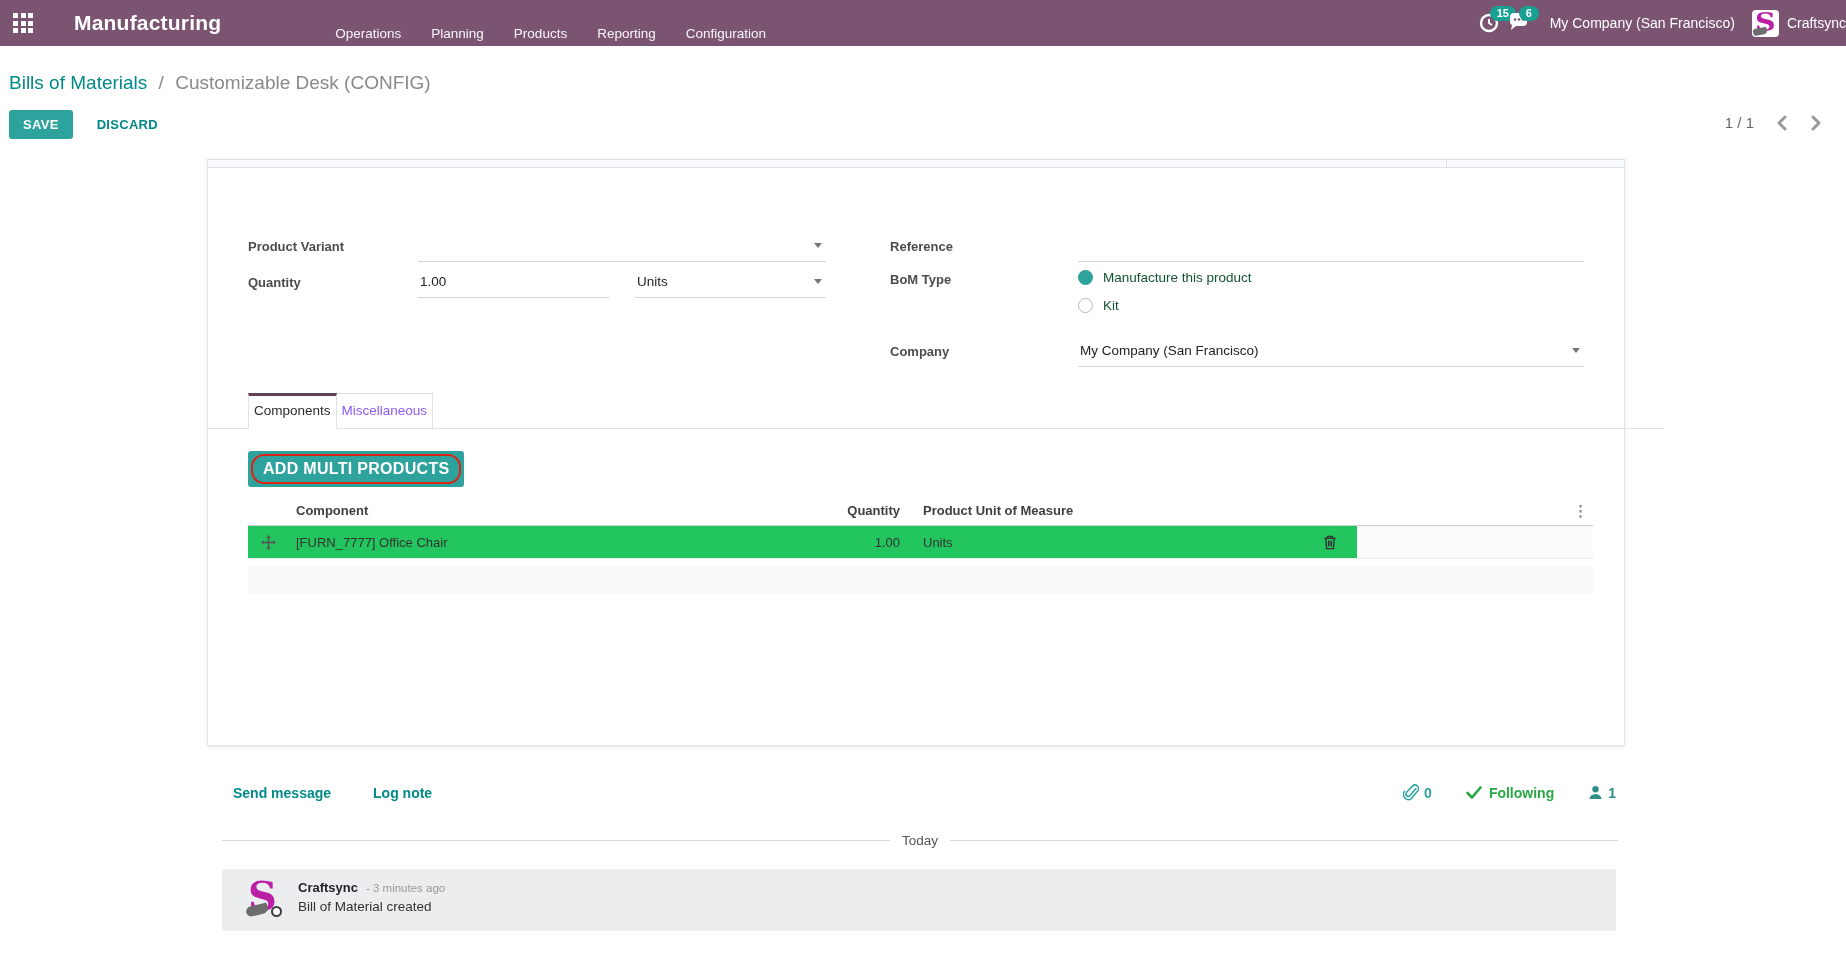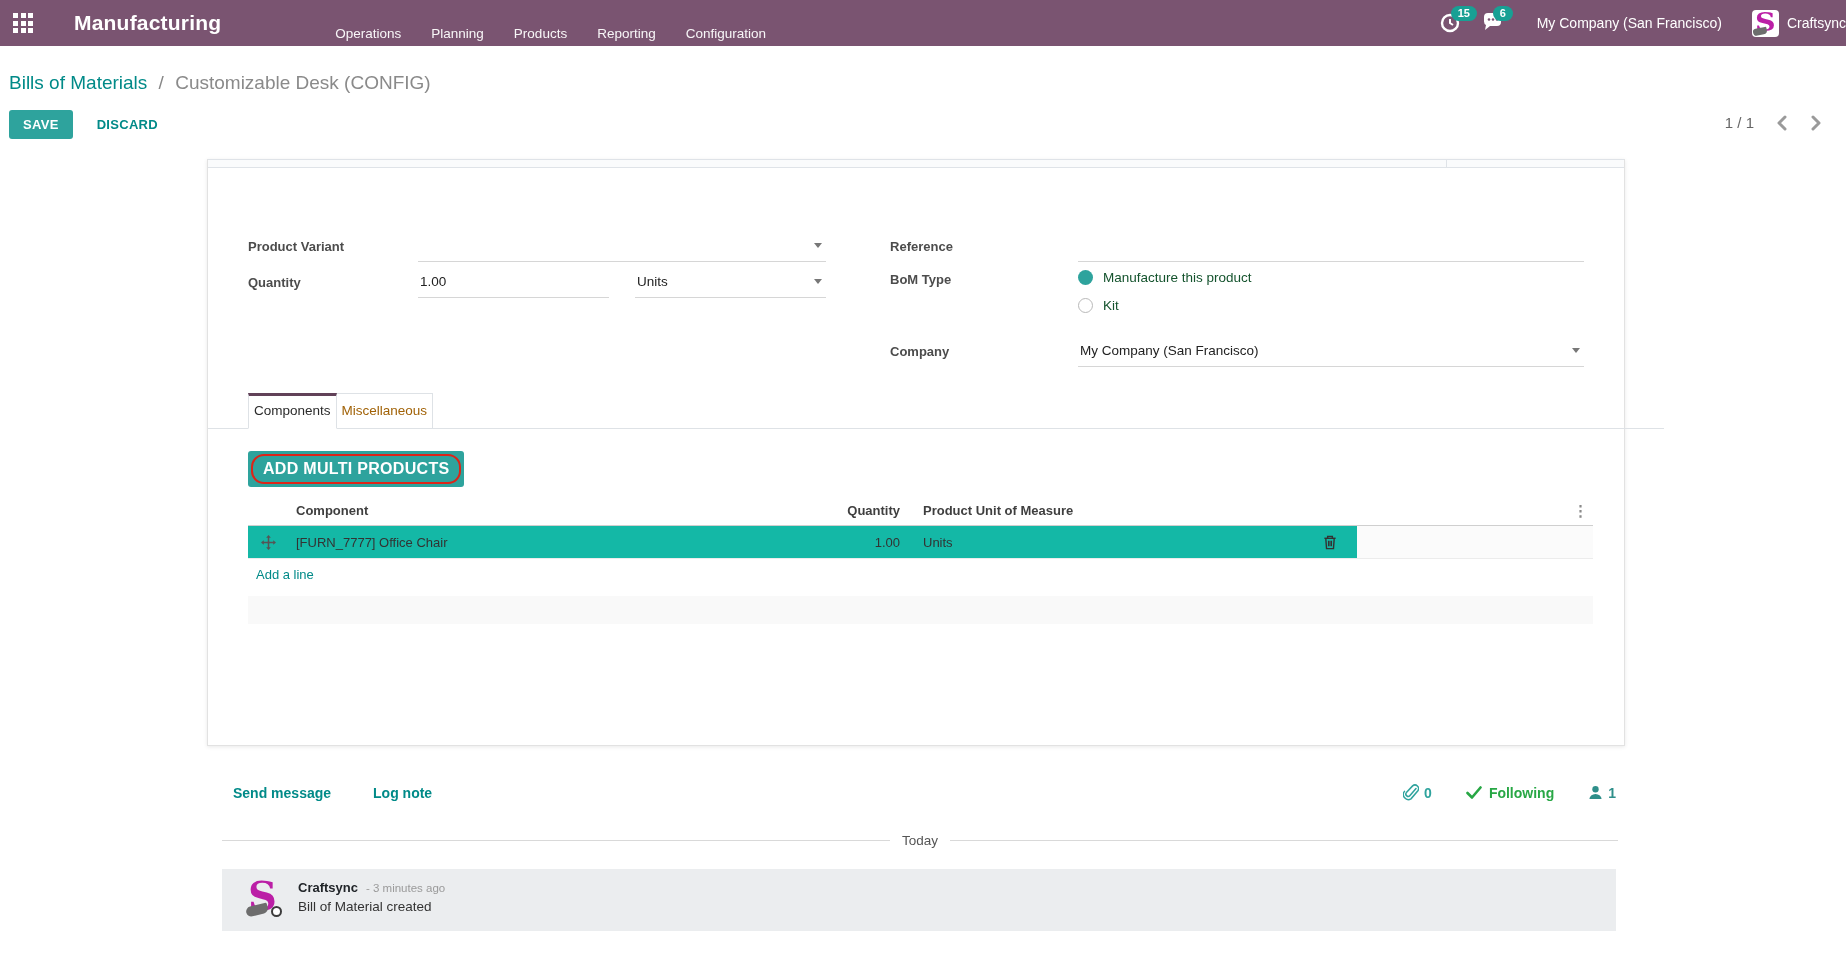--- a/index.html
+++ b/index.html
@@ -12,21 +12,21 @@
   .navbar {
     position:absolute; top:0; left:0; right:0; height:46px;
     background:#7a5471; display:flex; align-items:center; color:#fff;
   }
   .apps-btn { width:46px; height:46px; display:flex; align-items:center; justify-content:center; cursor:pointer; }
   .grid-icon { display:grid; grid-template-columns:repeat(3,5px); grid-template-rows:repeat(3,5px); gap:2.5px; }
   .grid-icon i { background:#fff; width:5px; height:5px; display:block; }
   .brand { font-size:21px; font-weight:bold; margin-left:28px; letter-spacing:.2px; }
   .menus { display:flex; gap:30px; margin-left:114px; font-size:13.5px;margin-top:20px; }
   .menus .menu-item { cursor:pointer; opacity:.95; }
-  .nav-right { position:absolute; right:0; top:0; height:46px; display:flex; align-items:center; gap:16px; padding-right:0; }
+  .nav-right { position:absolute; right:0; top:0; height:46px; display:flex; align-items:center; gap:3px; padding-right:0; }
   .icon-badge { position:relative; width:26px; height:26px; cursor:pointer; }
   .badge-pill {
     position:absolute; top:-4px; left:12px; background:#18a094; color:#fff;
     font-size:11px; font-weight:bold; border-radius:9px; padding:1px 7px; line-height:13px;
   }
   .company-name { font-size:14px; margin-left:14px; white-space:nowrap; cursor:pointer; }
   .user-box { display:flex; align-items:center; gap:8px; margin-left:14px; cursor:pointer; }
   .s-logo {
     width:27px; height:27px; border-radius:4px; background:#fff; position:relative;
     font-weight:bold; overflow:hidden; flex:none;
@@ -83,38 +83,38 @@
   .radio-row { display:flex; align-items:center; gap:10px; margin-bottom:13px; cursor:pointer; }
   .radio { width:15px; height:15px; border-radius:50%; flex:none; }
   .radio.checked { background:#2ea39d; }
   .radio.unchecked { background:#fff; border:1px solid #b9b9b9; }
   .radio-label { font-size:13.5px; color:#14532d; }
   
   .tabs { display:flex; margin:26px 0 0 40px; position:relative; }
   .tabs-underline { position:absolute; left:-40px; right:-40px; bottom:0; border-bottom:1px solid #dee2e6; }
   .tab { position:relative; z-index:1; padding:9px 5px 10px; font-size:13.5px; cursor:pointer; border:1px solid transparent; }
   .tab.active { color:#2b2b2b; background:#fff; border-color:#dee2e6; border-top:3px solid #614158; border-bottom:1px solid #fff; padding-top:7px; }
-  .tab.inactive { color:#a16207; border:1px solid #dee2e6; border-left:none; }
+  .tab.inactive { color:#8b5cf6; border:1px solid #dee2e6; border-left:none; }
   
   .panel { padding:22px 33px 0 40px; }
   .add-multi-wrap { position:relative; display:inline-block; }
   .add-multi-btn {
     background:#2ea39d; color:#fff; border:none; font-family:inherit;
     font-size:16px; font-weight:bold; padding:9px 15px; border-radius:3px; cursor:pointer; letter-spacing:.3px;
   }
   .red-annotation { position:absolute; inset:3px; border:2.5px solid #dd2418; border-radius:13px; pointer-events:none; }
   .ctable { margin-top:9px; width:1345px; font-size:13px; }
   .trow { display:grid; grid-template-columns:40px 290px 330px 395px 54px 1fr; align-items:center; }
   .thead { border-bottom:1px solid #cfcfcf; height:30px; color:#3f3f3f; font-weight:bold; }
   .thead .th-component { padding-left:8px; }
   .thead .th-qty { text-align:right; padding-right:8px; }
   .thead .th-uom { padding-left:15px; }
   .thead .th-menu { text-align:right; padding-right:6px; color:#8a8a8a; font-size:15px; font-weight:bold; cursor:pointer; letter-spacing:-1px; }
   .tbody-row { height:33px; border-bottom:1px solid #ececec; color:#333; }
-  .tbody-row > div { background:#14b8a6; height:100%; display:flex; align-items:center; }
+  .tbody-row > div { background:#22c55e; height:100%; display:flex; align-items:center; }
   .tbody-row .cell-filler { background:#fbfbfb; }
   .cell-handle { justify-content:center; cursor:grab; }
   .cell-component { padding-left:8px; cursor:text; }
   .cell-qty { justify-content:flex-end; padding-right:8px; cursor:text; }
   .cell-uom { padding-left:15px; cursor:pointer; }
   .cell-delete { justify-content:center; cursor:pointer; }
   .addline-row { height:30px; display:flex; align-items:center; padding-left:8px; }
   .addline-link { color:#018a88; font-size:13px; cursor:pointer; }
   .empty-row { height:28px; background:#f9f9f9; margin-top:7px; }
   
@@ -317,23 +317,20 @@
           <div class="cell-delete">
             <svg width="14" height="15" viewBox="0 0 14 16">
               <path d="M1 3.5 h12" stroke="#333" stroke-width="1.5"></path>
               <path d="M4.5 3.5 v-2 h5 v2" fill="none" stroke="#333" stroke-width="1.5"></path>
               <path d="M2.5 3.5 l0.8 11 h7.4 l0.8-11" fill="none" stroke="#333" stroke-width="1.5"></path>
               <path d="M5.4 6 v6 M7 6 v6 M8.6 6 v6" stroke="#333" stroke-width="1.2"></path>
             </svg>
           </div>
           <div class="cell-filler"></div>
         </div>
-        <div class="addline-row">
-          <span class="addline-link">Add a line</span>
-        </div>
         <div class="empty-row"></div>
       </div>
     </div>
   </div>
 
   <div class="chatter">
     <div class="chatter-topbar">
       <button class="chat-btn">Send message</button>
       <button class="chat-btn">Log note</button>
       <div class="chatter-right">

